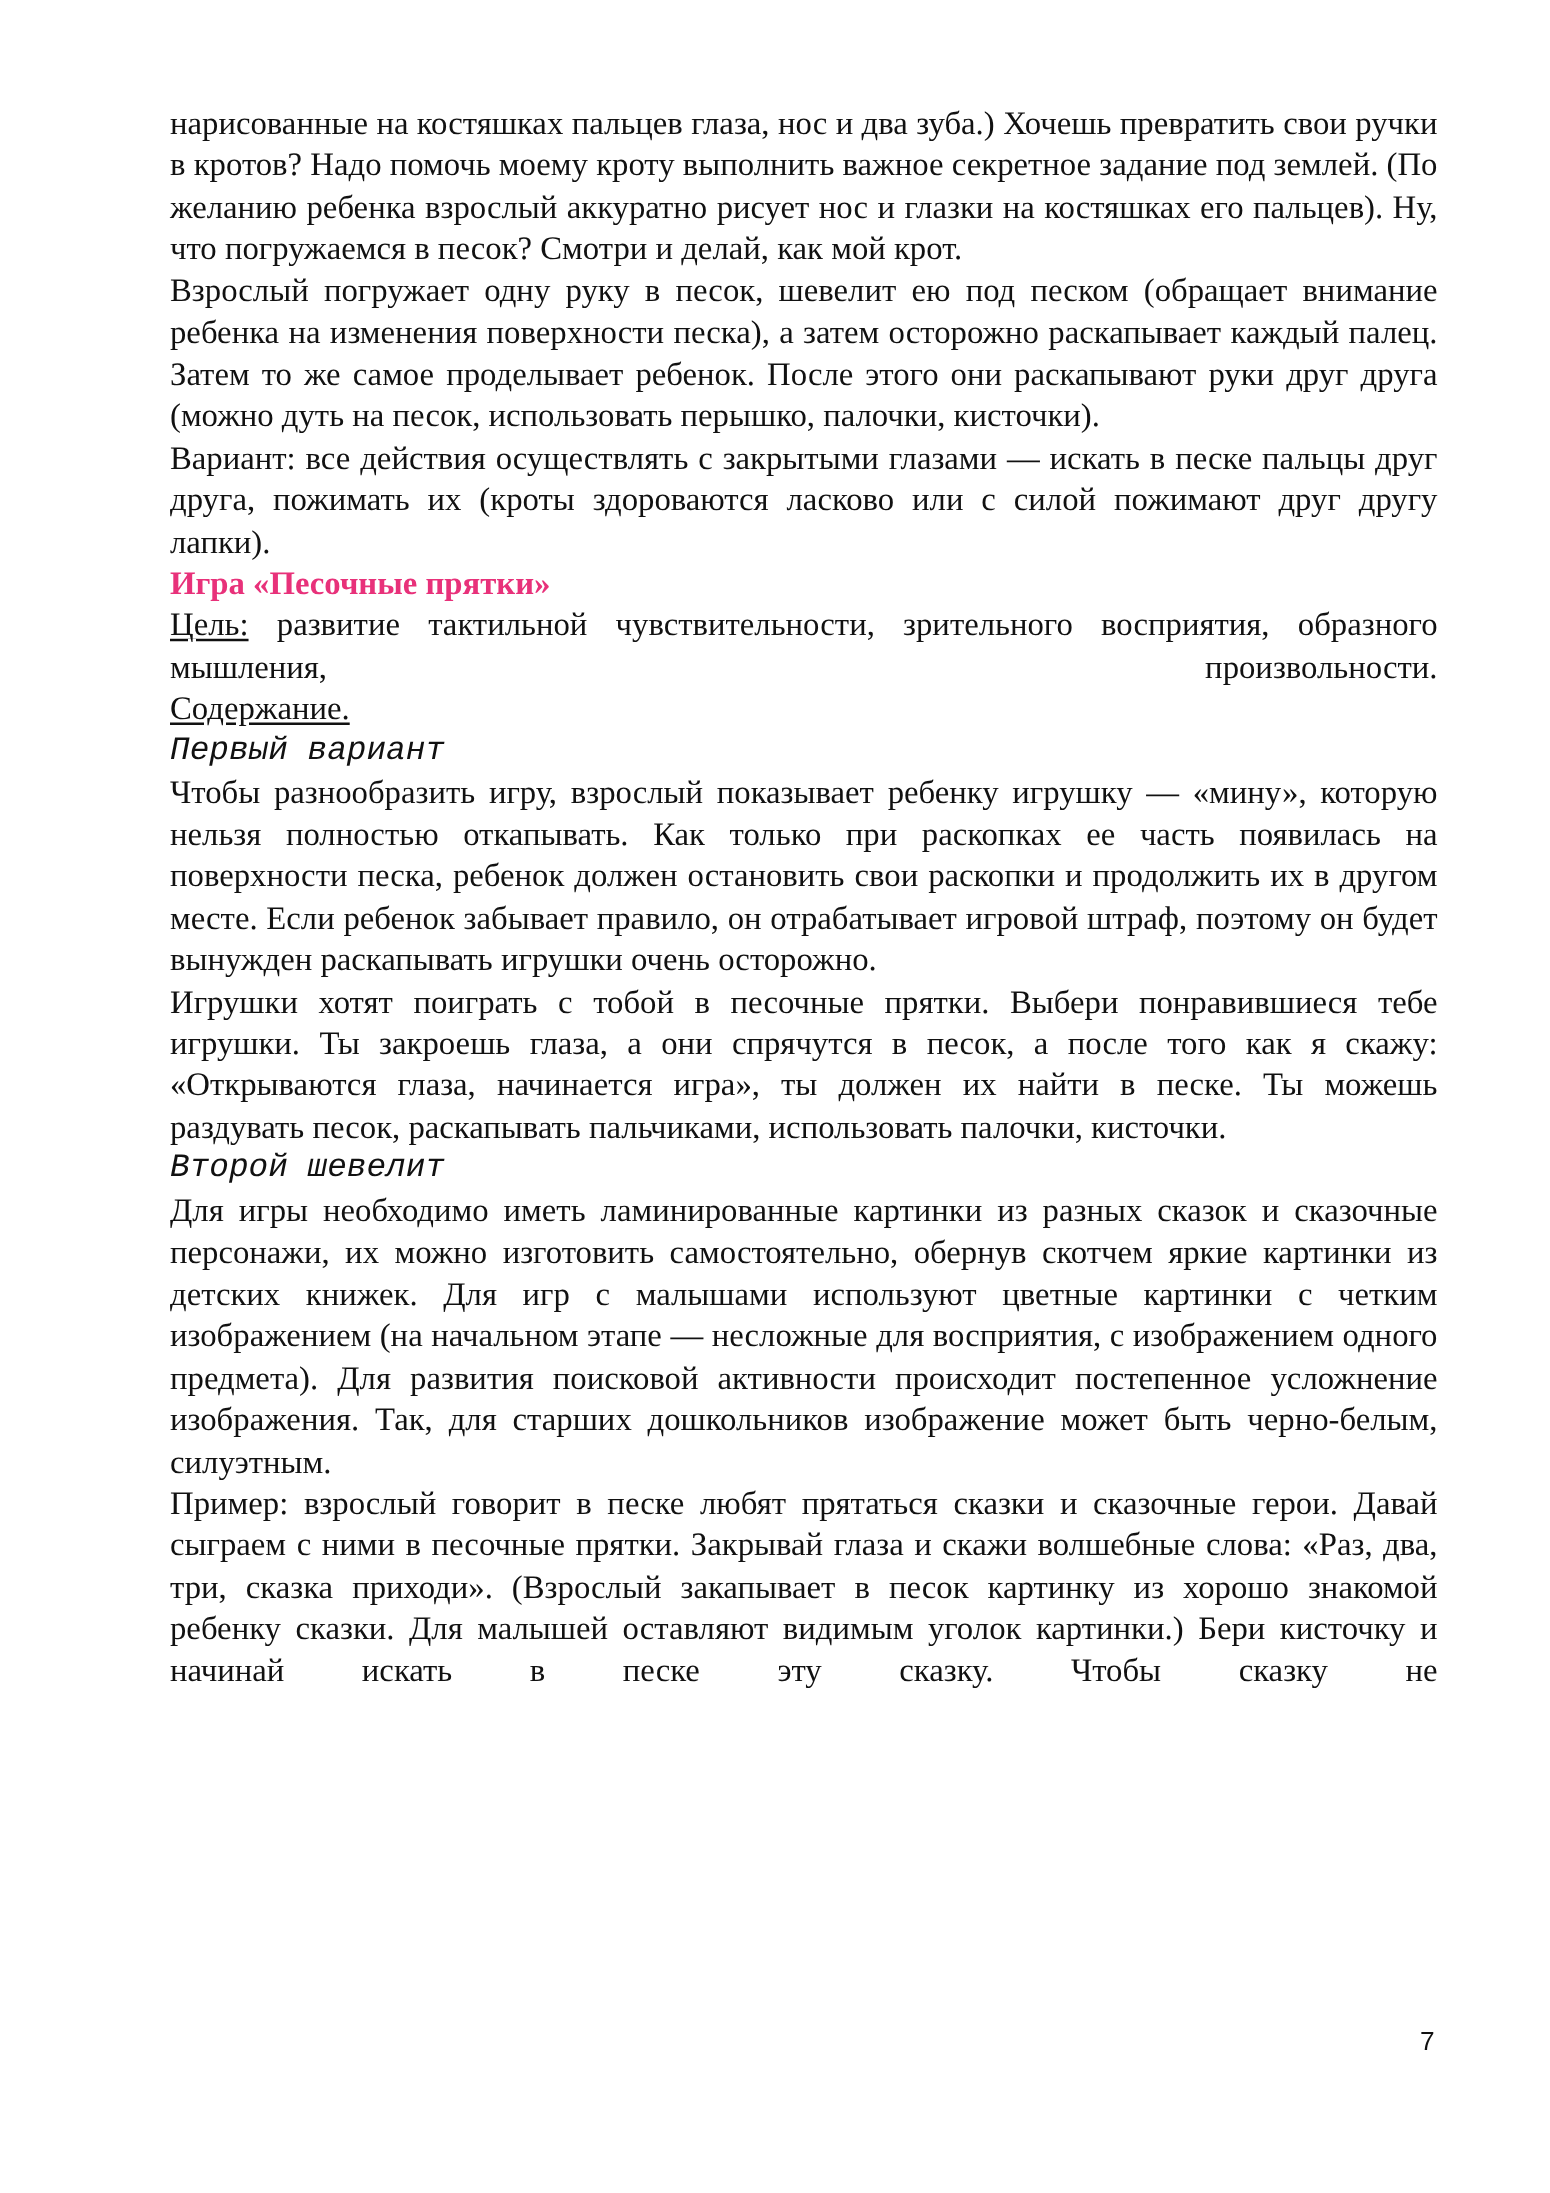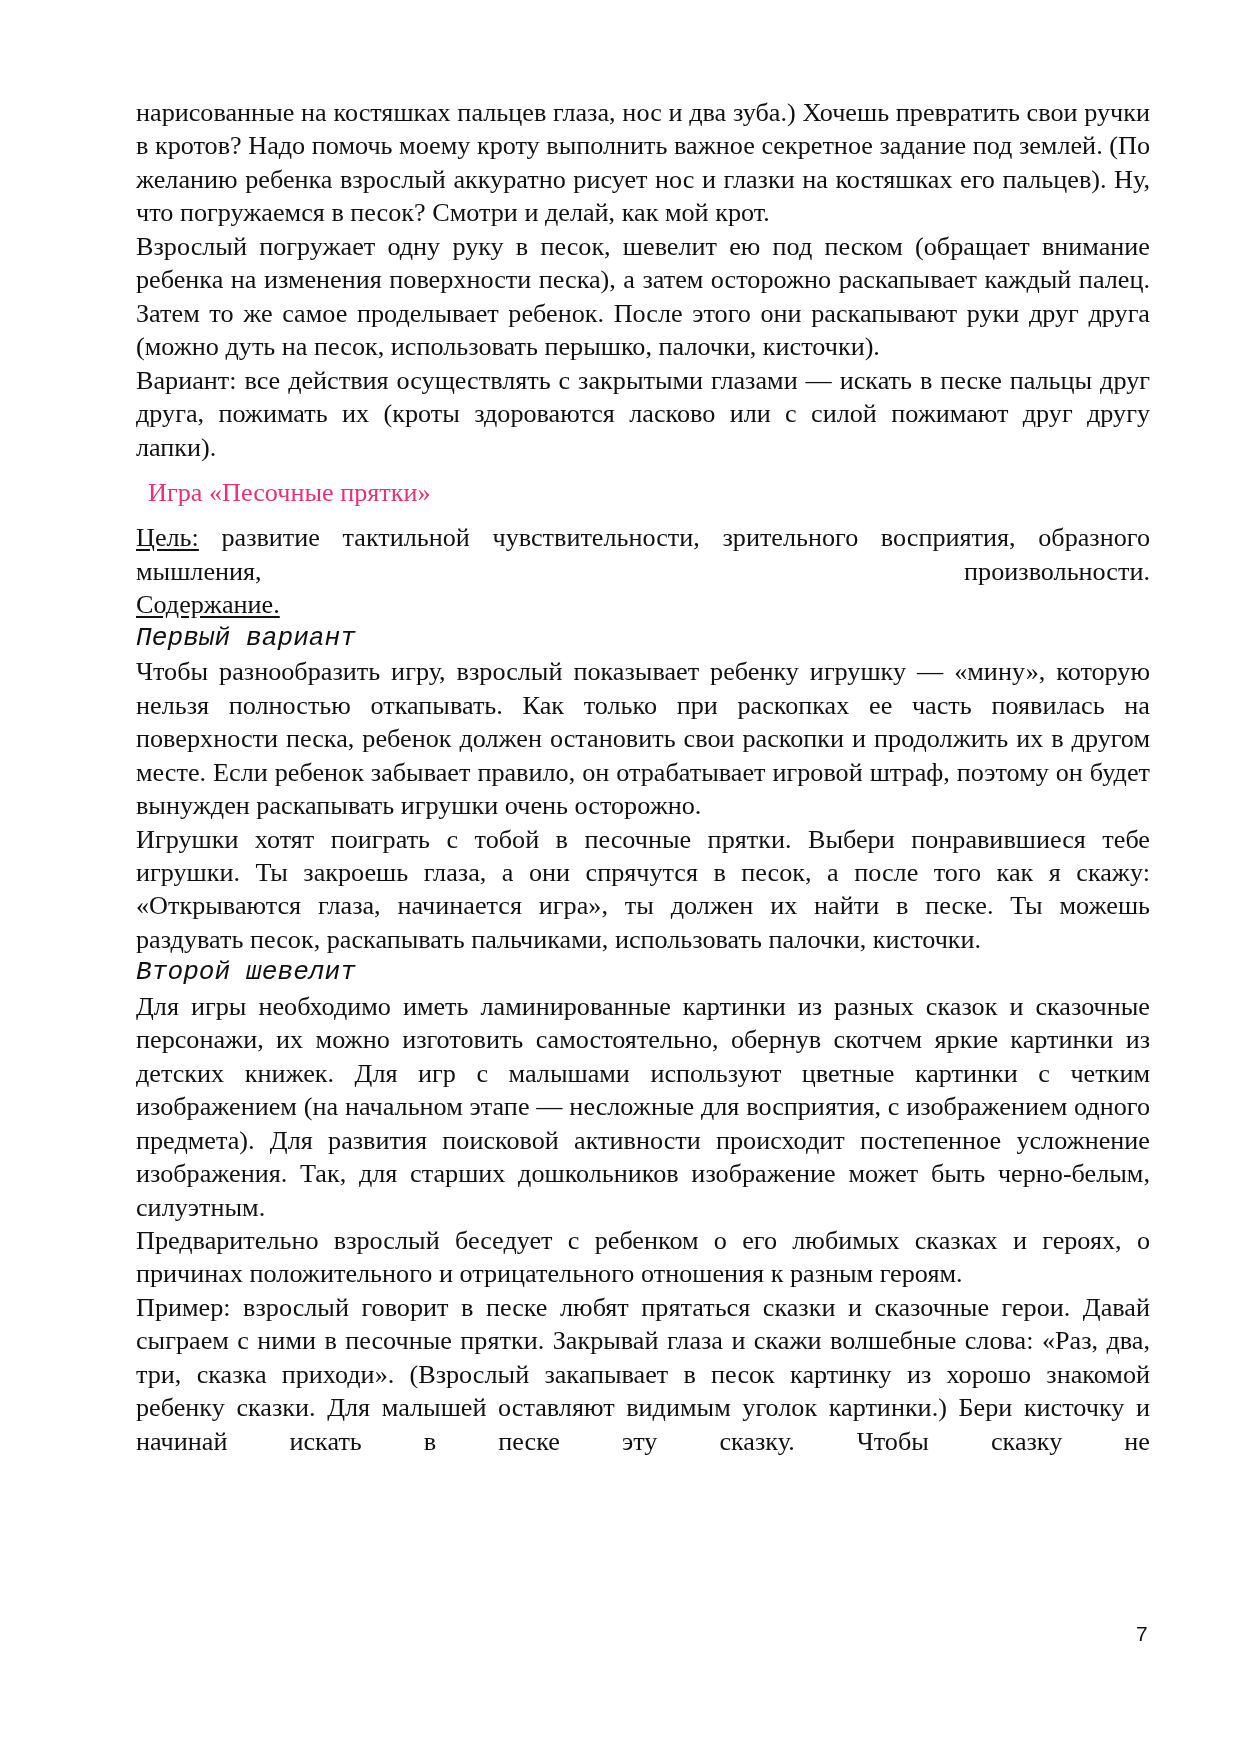--- a/index.html
+++ b/index.html
@@ -9,36 +9,36 @@
     }
     body {
       width: 1240px;
       height: 1754px;
       position: relative;
       overflow: hidden;
     }
     .page {
       position: absolute;
       left: 136px;
-      top: 96px;
+      top: 82px;
       width: 1014px;
       font-family: "Liberation Serif", "DejaVu Serif", serif;
       font-size: 26.2px;
       line-height: 33.45px;
       color: #111111;
     }
     .para {
       margin: 0;
       text-align: justify;
       text-align-last: left;
       hyphens: none;
     }
     .heading {
-      margin: 12px;
-      font-weight: normal;
+      margin: 0;
+      font-weight: bold;
       color: #e8317a;
     }
     .label-u {
       text-decoration: underline;
       text-underline-offset: 3px;
     }
     .subhead {
       margin: 0;
       font-style: italic;
       font-family: Liberation Mono, monospace;
@@ -65,17 +65,16 @@
   <p class="para" style="text-align-last:justify;"><span class="label-u">Цель:</span><span> развитие тактильной чувствительности, зрительного восприятия, образного мышления, произвольности.</span></p>
 
   <p class="para"><span class="label-u">Содержание.</span></p>
 
   <p class="subhead">Первый вариант</p>
   <p class="para">Чтобы разнообразить игру, взрослый показывает ребенку игрушку — «мину», которую нельзя полностью откапывать. Как только при раскопках ее часть появилась на поверхности песка, ребенок должен остановить свои раскопки и продолжить их в другом месте. Если ребенок забывает правило, он отрабатывает игровой штраф, поэтому он будет вынужден раскапывать игрушки очень осторожно.</p>
   <p class="para">Игрушки хотят поиграть с тобой в песочные прятки. Выбери понравившиеся тебе игрушки. Ты закроешь глаза, а они спрячутся в песок, а после того как я скажу: «Открываются глаза, начинается игра», ты должен их найти в песке. Ты можешь раздувать песок, раскапывать пальчиками, использовать палочки, кисточки.</p>
 
   <p class="subhead">Второй шевелит</p>
   <p class="para">Для игры необходимо иметь ламинированные картинки из разных сказок и сказочные персонажи, их можно изготовить самостоятельно, обернув скотчем яркие картинки из детских книжек. Для игр с малышами используют цветные картинки с четким изображением (на начальном этапе — несложные для восприятия, с изображением одного предмета). Для развития поисковой активности происходит постепенное усложнение изображения. Так, для старших дошкольников изображение может быть черно-белым, силуэтным.</p>
-  <p class="para">Предварительно взрослый беседует с ребенком о его любимых сказках и героях, о причинах положительного и отрицательного отношения к разным героям.</p>
   <p class="para" style="text-align-last:justify;">Пример: взрослый говорит в песке любят прятаться сказки и сказочные герои. Давай сыграем с ними в песочные прятки. Закрывай глаза и скажи волшебные слова: «Раз, два, три, сказка приходи». (Взрослый закапывает в песок картинку из хорошо знакомой ребенку сказки. Для малышей оставляют видимым уголок картинки.) Бери кисточку и начинай искать в песке эту сказку. Чтобы сказку не</p>
 </div>
 
 <div class="page-number">7</div>
 
 </body></html>

